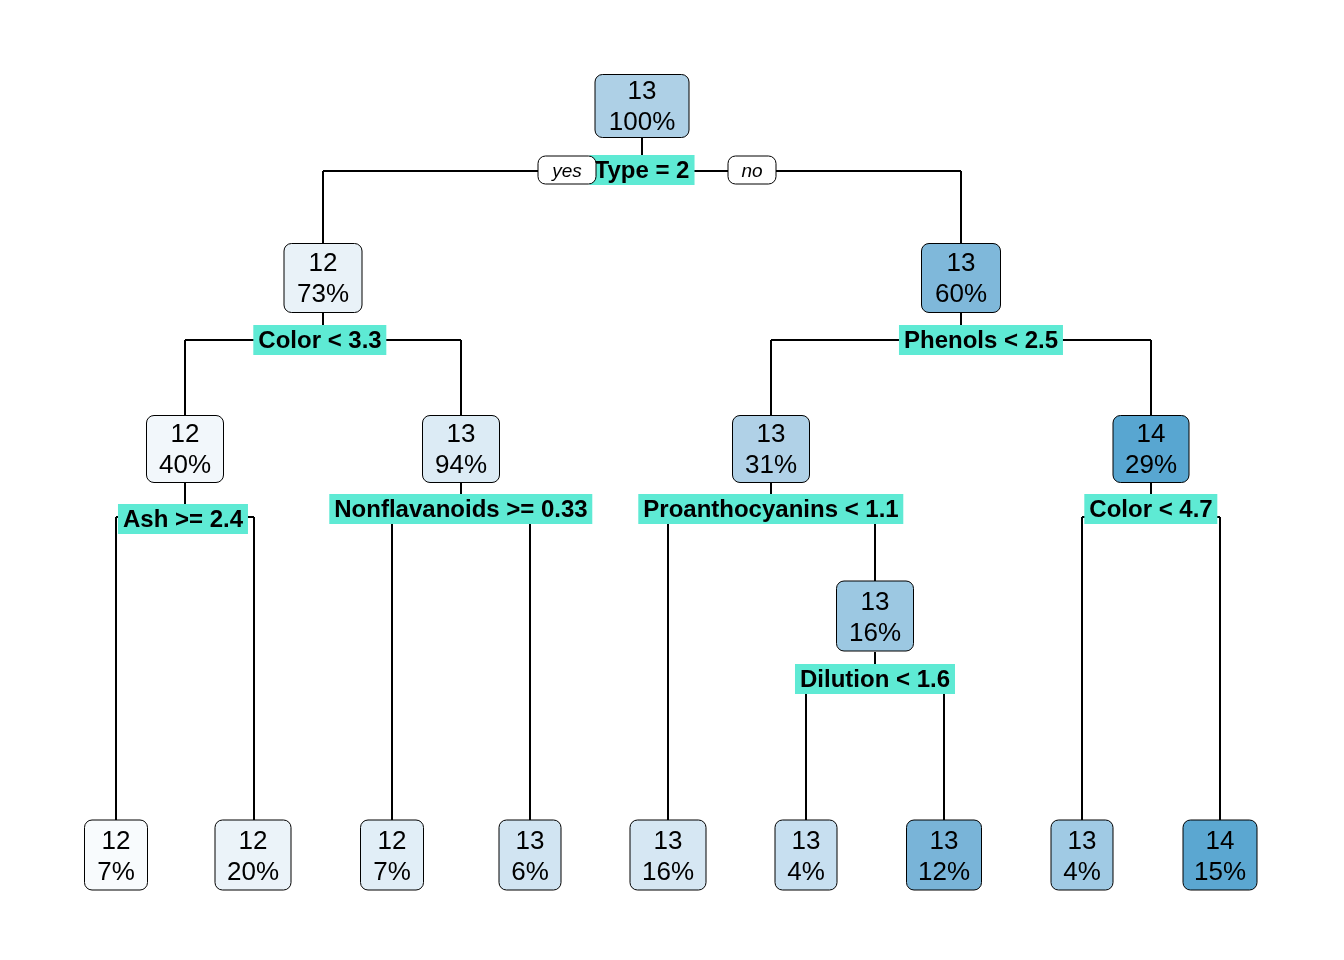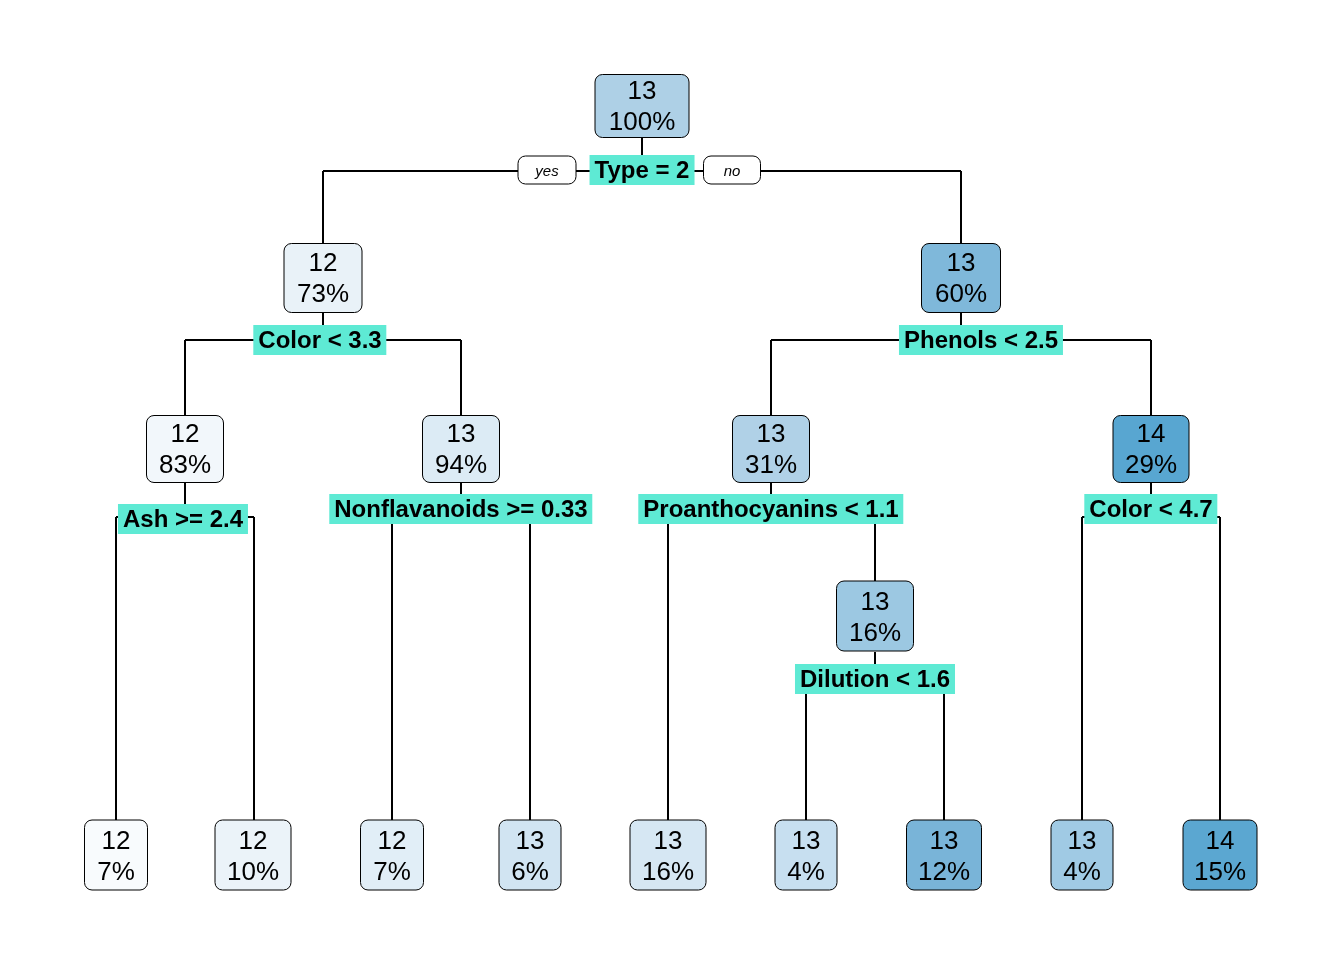--- a/index.html
+++ b/index.html
@@ -31,23 +31,24 @@
     font-size:24px;font-weight:bold;color:#000000;
     white-space:nowrap;
   }
   .decision-chip{
     position:absolute;
     box-sizing:border-box;
     transform:translate(-50%,-50%);
     background:#ffffff;
     border:1.7px solid #000000;
     border-radius:8px;
-    font-size:15px;font-style:italic;color:#000000;
+    font-size:19px;font-style:italic;color:#000000;
     display:flex;align-items:center;justify-content:center;
     white-space:nowrap;
+    margin-left:20px;
   }
 </style>
 </head>
 <body>
 
 <div class="stage">
   <svg class="edges-svg" id="edges-svg" width="1344" height="960" viewBox="0 0 1344 960" xmlns="http://www.w3.org/2000/svg">
       <line x1="642" y1="138" x2="642" y2="171" stroke="#000000" stroke-width="2"></line>
       <line x1="323" y1="171" x2="961" y2="171" stroke="#000000" stroke-width="2"></line>
       <line x1="323" y1="171" x2="323" y2="244" stroke="#000000" stroke-width="2"></line>
@@ -84,38 +85,38 @@
   <div id="labels-layer">
       <div class="split-label" style="left: 642px; top: 170px;">Type = 2</div>
       <div class="split-label" style="left: 320px; top: 340px;">Color &lt; 3.3</div>
       <div class="split-label" style="left: 981px; top: 340px;">Phenols &lt; 2.5</div>
       <div class="split-label" style="left: 183px; top: 519px;">Ash &gt;= 2.4</div>
       <div class="split-label" style="left: 461px; top: 509px;">Nonflavanoids &gt;= 0.33</div>
       <div class="split-label" style="left: 771px; top: 509px;">Proanthocyanins &lt; 1.1</div>
       <div class="split-label" style="left: 1151px; top: 509px;">Color &lt; 4.7</div>
       <div class="split-label" style="left: 875px; top: 679px;">Dilution &lt; 1.6</div>
       <div class="decision-chip" style="left: 547px; top: 170px; width: 59px; height: 29px;">yes</div>
-      <div class="decision-chip" style="left: 732px; top: 170px; width: 58px; height: 29px;">no</div>
+      <div class="decision-chip" style="left: 732px; top: 170px; width: 49px; height: 29px;">no</div>
     </div>
   <div id="nodes-layer">
       <div class="tree-node" style="left: 642px; top: 106px; width: 95px; height: 64px; background: rgb(174, 208, 230);">
         <div>13</div>
         <div>100%</div>
       </div>
       <div class="tree-node" style="left: 323px; top: 278px; width: 79px; height: 70px; background: rgb(233, 242, 248);">
         <div>12</div>
         <div>73%</div>
       </div>
       <div class="tree-node" style="left: 961px; top: 278px; width: 80px; height: 70px; background: rgb(127, 184, 218);">
         <div>13</div>
         <div>60%</div>
       </div>
       <div class="tree-node" style="left: 185px; top: 449px; width: 78px; height: 68px; background: rgb(242, 247, 251);">
         <div>12</div>
-        <div>83%</div>
+        <div>40%</div>
       </div>
       <div class="tree-node" style="left: 461px; top: 449px; width: 78px; height: 68px; background: rgb(220, 235, 245);">
         <div>13</div>
         <div>94%</div>
       </div>
       <div class="tree-node" style="left: 771px; top: 449px; width: 78px; height: 68px; background: rgb(176, 209, 231);">
         <div>13</div>
         <div>31%</div>
       </div>
       <div class="tree-node" style="left: 1151px; top: 449px; width: 77px; height: 68px; background: rgb(88, 166, 209);">
@@ -125,21 +126,21 @@
       <div class="tree-node" style="left: 875px; top: 616px; width: 78px; height: 71px; background: rgb(156, 200, 226);">
         <div>13</div>
         <div>16%</div>
       </div>
       <div class="tree-node" style="left: 116px; top: 855px; width: 64px; height: 71px; background: rgb(248, 251, 253);">
         <div>12</div>
         <div>7%</div>
       </div>
       <div class="tree-node" style="left: 253px; top: 855px; width: 77px; height: 71px; background: rgb(235, 243, 249);">
         <div>12</div>
-        <div>10%</div>
+        <div>20%</div>
       </div>
       <div class="tree-node" style="left: 392px; top: 855px; width: 64px; height: 71px; background: rgb(225, 238, 247);">
         <div>12</div>
         <div>7%</div>
       </div>
       <div class="tree-node" style="left: 530px; top: 855px; width: 63px; height: 71px; background: rgb(209, 228, 242);">
         <div>13</div>
         <div>6%</div>
       </div>
       <div class="tree-node" style="left: 668px; top: 855px; width: 77px; height: 71px; background: rgb(214, 231, 243);">

